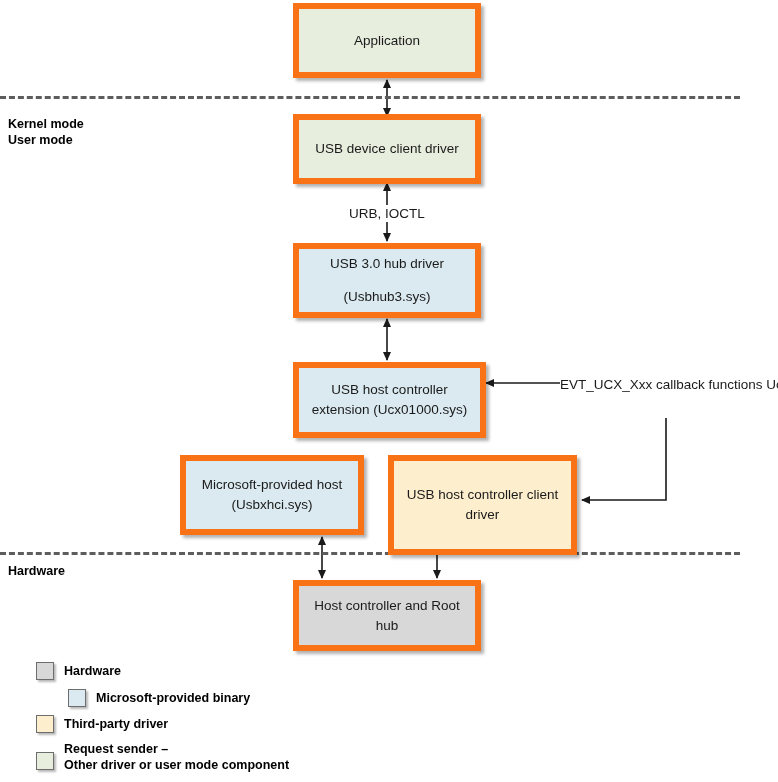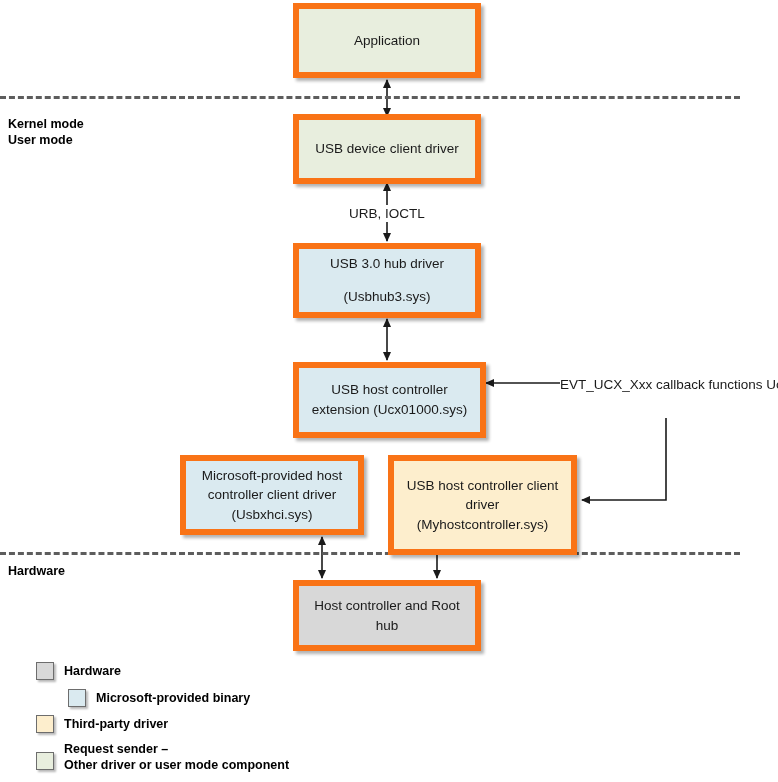--- a/index.html
+++ b/index.html
@@ -137,28 +137,26 @@
     <span>(Usbhub3.sys)</span>
   </div>
 
   <div class="node fill-blue" style="left:293px; top:362px; width:193px; height:76px; flex-direction:column;">
     <span>USB host controller</span>
     <span>extension (Ucx01000.sys)</span>
   </div>
 
   <div class="node fill-blue" style="left:180px; top:455px; width:184px; height:80px; flex-direction:column;">
     <span>Microsoft-provided host</span>
-    <span>controller client driver</span>
     <span>(Usbxhci.sys)</span>
   </div>
 
   <div class="node fill-yellow" style="left:388px; top:455px; width:189px; height:100px; flex-direction:column;">
     <span>USB host controller client</span>
     <span>driver</span>
-    <span>(Myhostcontroller.sys)</span>
   </div>
 
   <div class="node fill-gray" style="left:293px; top:580px; width:188px; height:71px; flex-direction:column;">
     <span>Host controller and Root</span>
     <span>hub</span>
   </div>
 
   <div class="edge-label" style="left:337px; top:205px; width:100px;">
     <span>URB, IOCTL</span>
   </div>

